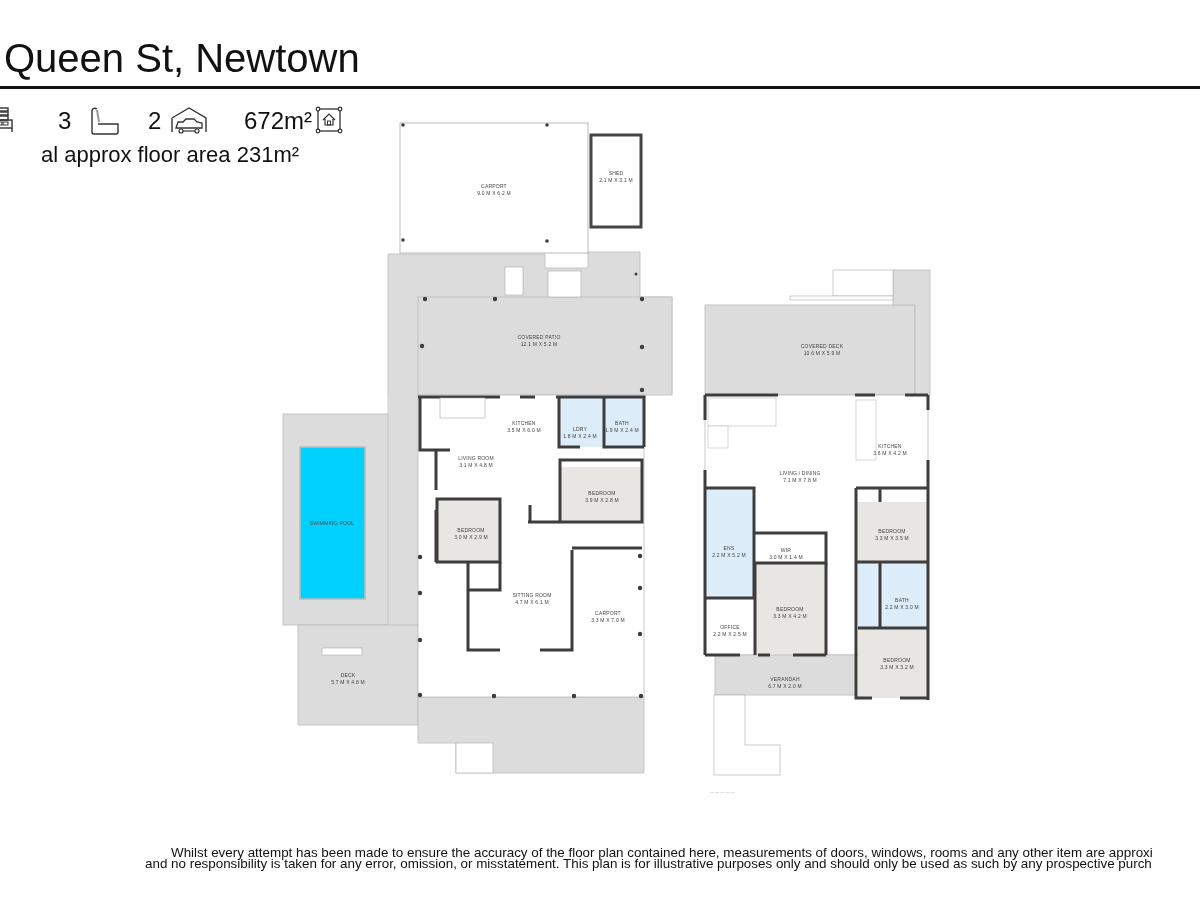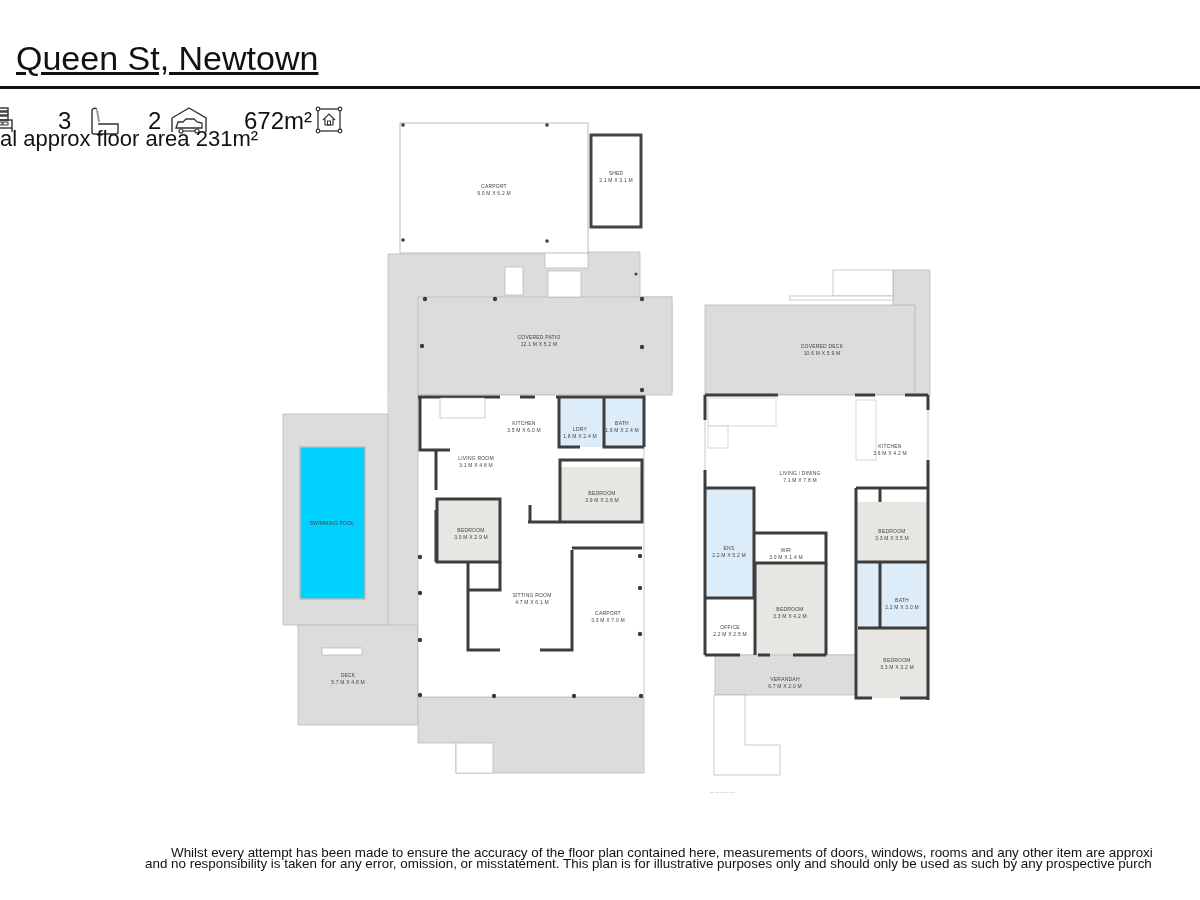--- a/index.html
+++ b/index.html
@@ -1,22 +1,22 @@
 <!DOCTYPE html>
 <html><head>
 <meta charset="utf-8">
 <style>
   html,body{margin:0;padding:0;background:#fff;}
   body{width:1200px;height:900px;position:relative;overflow:hidden;font-family:"Liberation Sans",sans-serif;color:#111;}
-  .title{position:absolute;left:16px;top:34px;font-size:34px;line-height:48px;white-space:nowrap;text-decoration:underline;}
+  .title{position:absolute;left:4px;top:34px;font-size:40px;line-height:48px;white-space:nowrap;}
   .rule{position:absolute;left:0;top:86px;width:1200px;height:3px;background:#111;}
   .stats{position:absolute;left:0;top:104px;height:34px;}
   .stat{position:absolute;top:0;font-size:24px;line-height:34px;}
   .icon{position:absolute;top:2px;}
-  .subtitle{position:absolute;left:0;top:124px;font-size:22px;line-height:30px;white-space:nowrap;}
+  .subtitle{position:absolute;left:0;top:140px;font-size:22px;line-height:30px;white-space:nowrap;padding-left:41px;}
   .plan{position:absolute;left:0;top:0;}
   .lbl{position:absolute;font-size:5px;line-height:7px;text-align:center;color:#444;letter-spacing:.2px;white-space:nowrap;transform:translateX(-50%);}
   .disclaimer{position:absolute;left:0;top:835px;width:1200px;font-size:13.4px;line-height:19px;white-space:nowrap;}
   .disclaimer .l1{position:absolute;left:171px;top:8px;}
   .disclaimer .l2{position:absolute;left:145px;top:19px;}
 </style>
 </head>
 <body>
 
 <div class="title">Queen St, Newtown</div>

